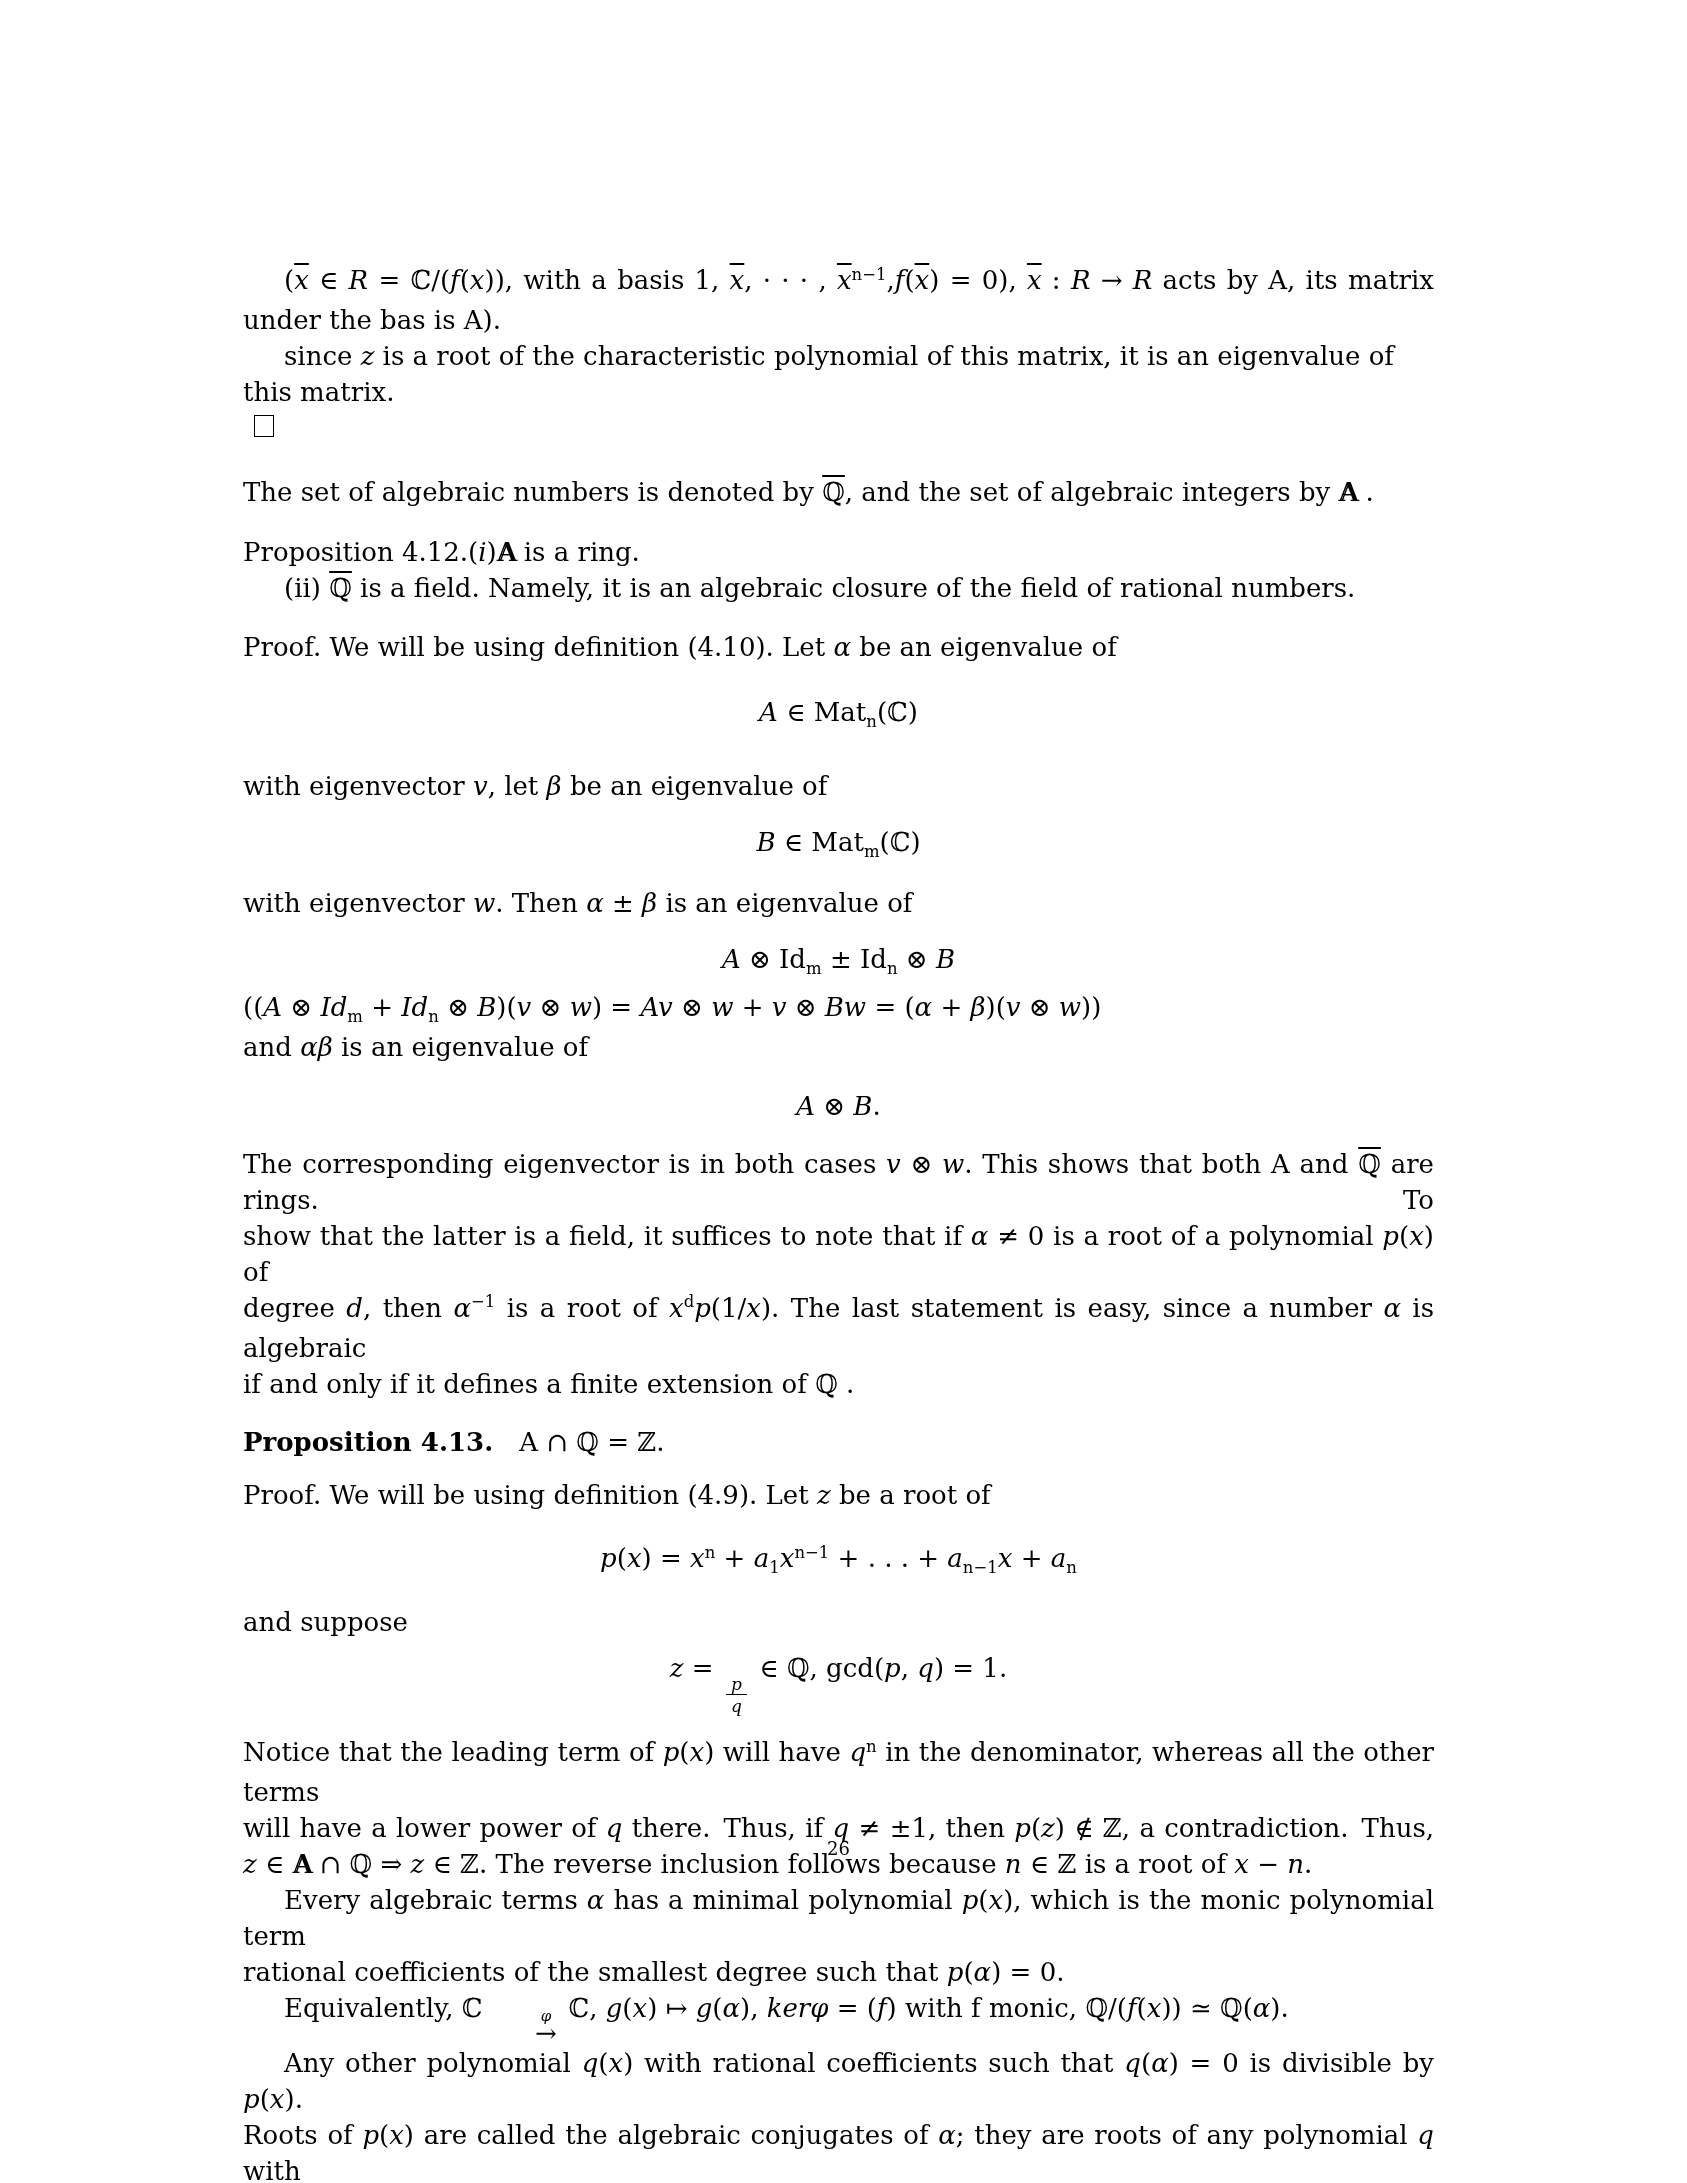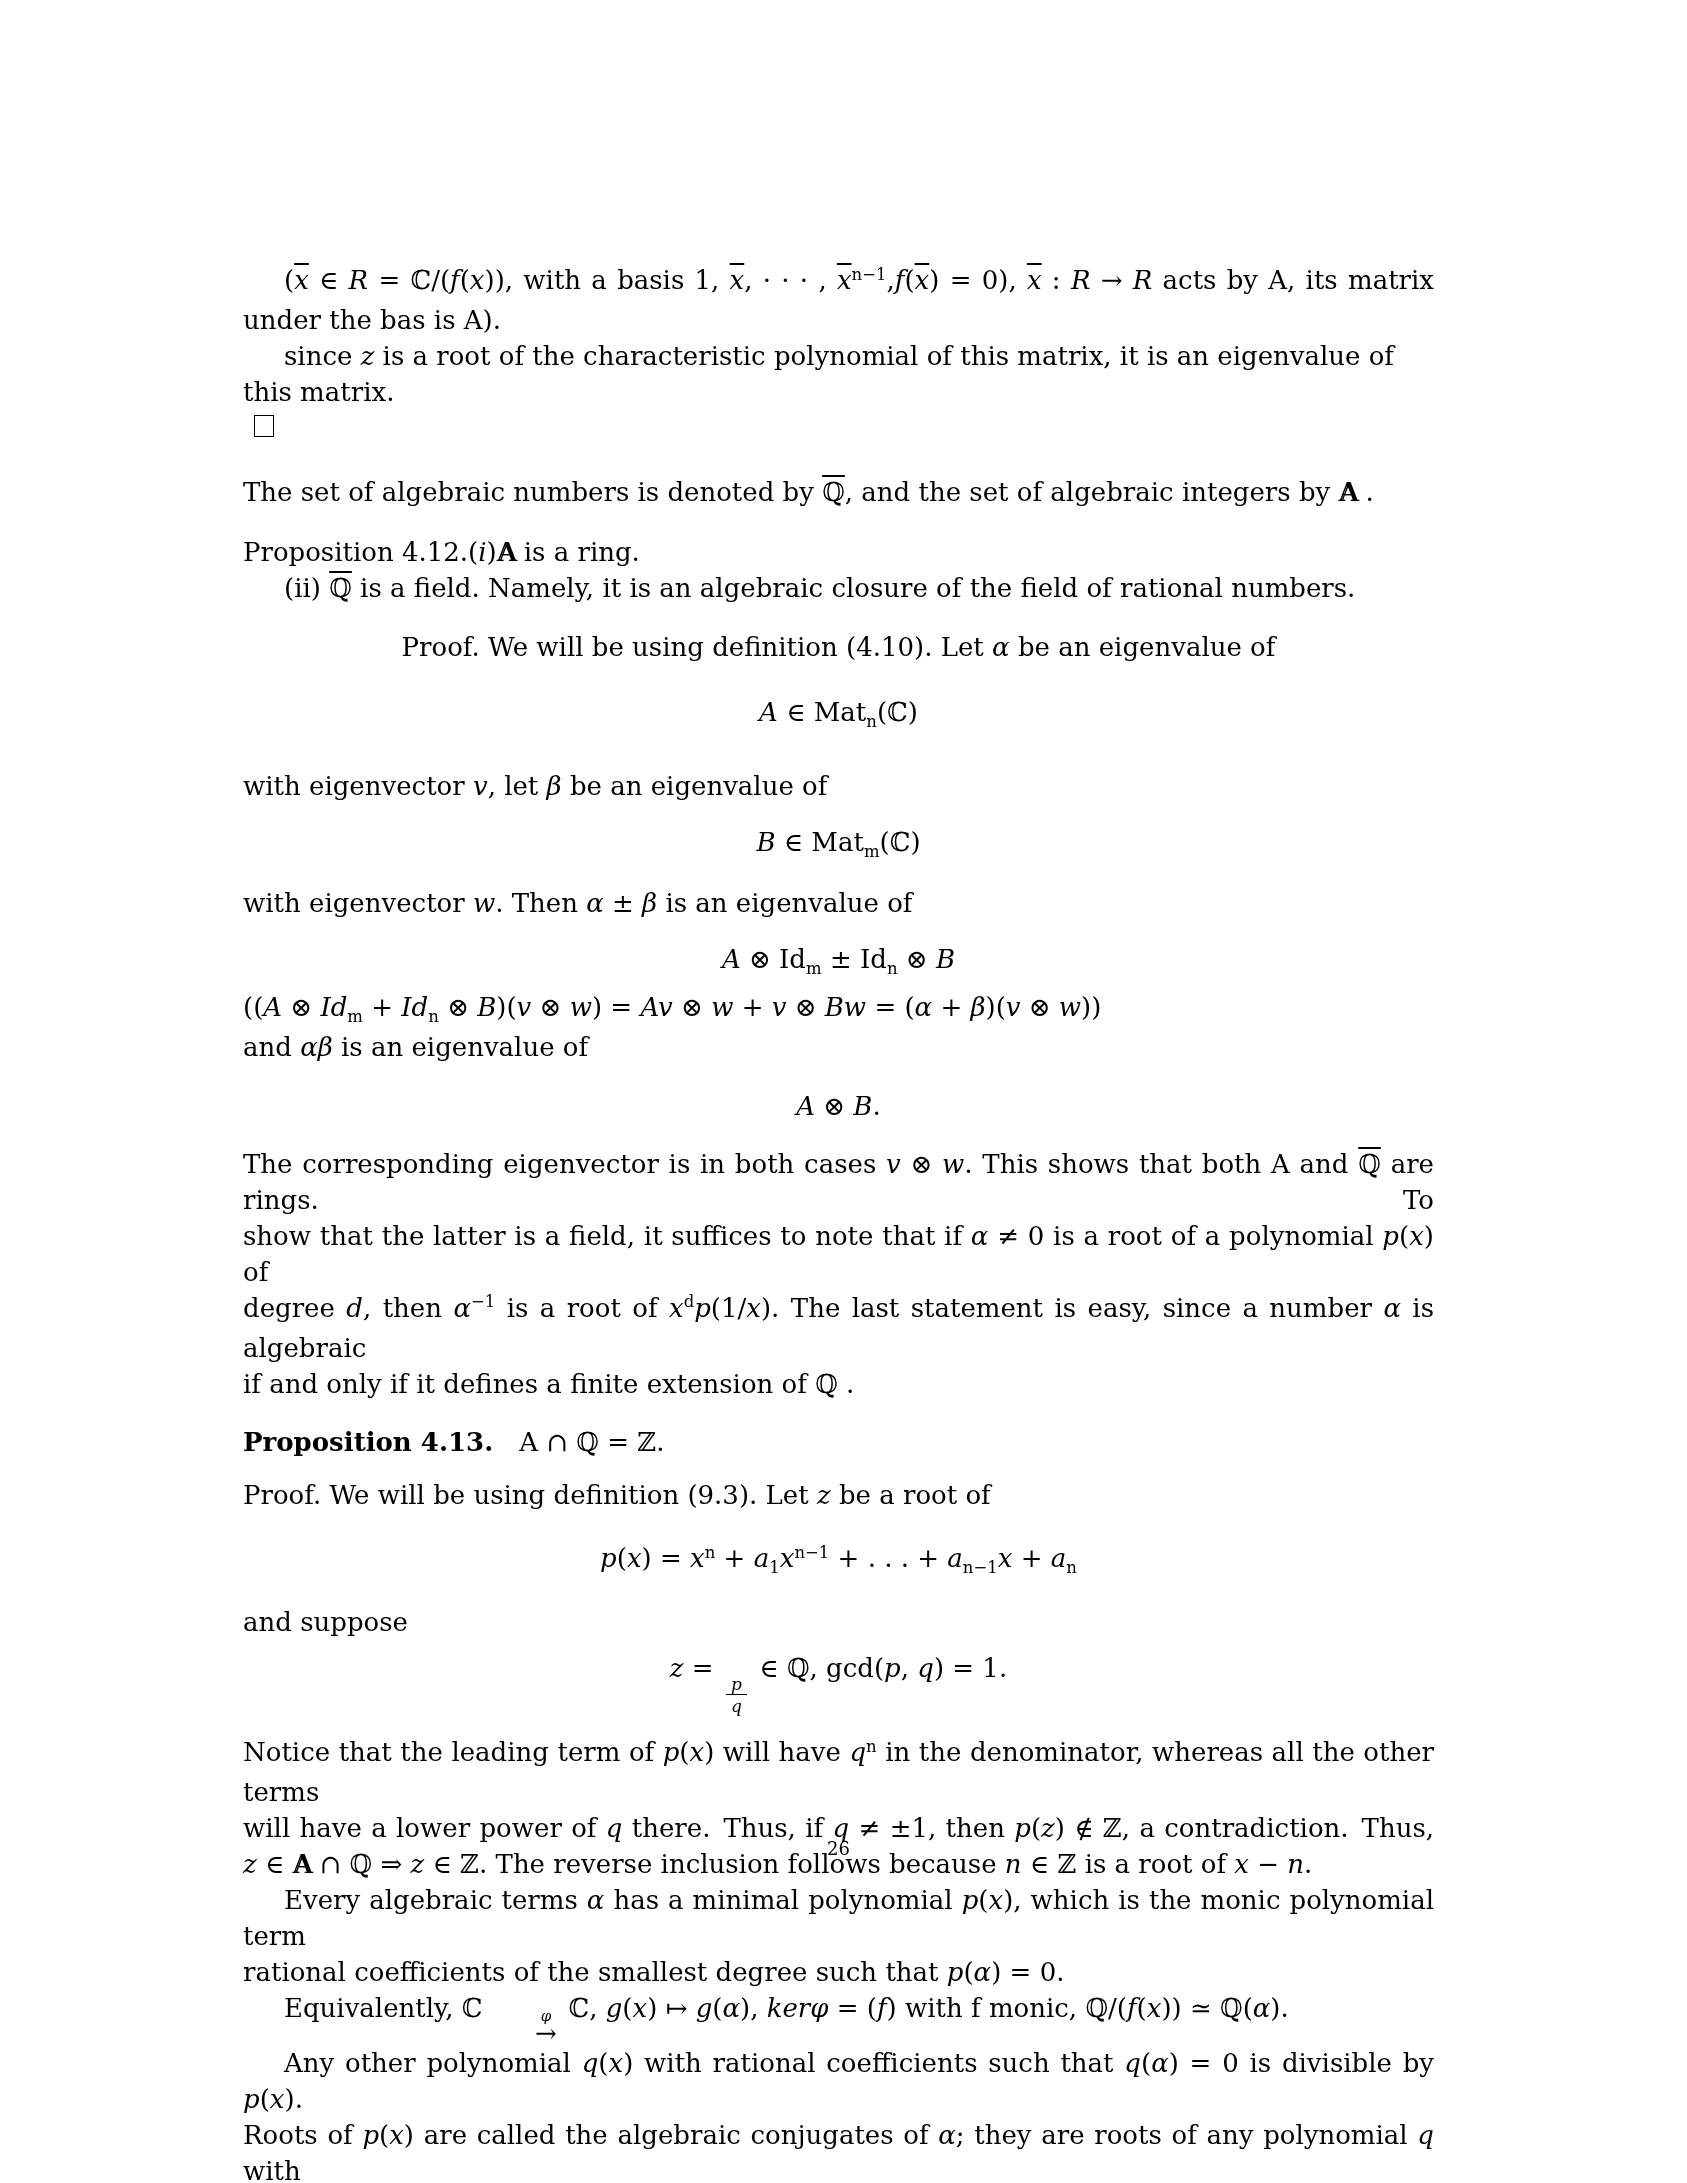--- a/index.html
+++ b/index.html
@@ -50,35 +50,35 @@
 
 <div class="page">
   <div class="content">
       <div class="line j ind"><span class="sg-r">(</span><span class="sg-iov">x</span><span class="sg-r"> ∈ </span><span class="sg-i">R</span><span class="sg-r"> = ℂ/(</span><span class="sg-i">f</span><span class="sg-r">(</span><span class="sg-i">x</span><span class="sg-r">)), with a basis 1, </span><span class="sg-iov">x</span><span class="sg-r">, · · · , </span><span class="sg-iov">x</span><span class="sg-isup">n−1</span><span class="sg-r">,</span><span class="sg-i">f</span><span class="sg-r">(</span><span class="sg-iov">x</span><span class="sg-r">) = 0), </span><span class="sg-iov">x</span><span class="sg-r"> : </span><span class="sg-i">R</span><span class="sg-r"> → </span><span class="sg-i">R</span><span class="sg-r"> acts by A, its matrix</span></div>
       <div class="line"><span class="sg-r">under the bas is A).</span></div>
       <div class="line ind"><span class="sg-r">since </span><span class="sg-i">z</span><span class="sg-r"> is a root of the characteristic polynomial of this matrix, it is an eigenvalue of this matrix.</span></div>
       <div class="line"><span class="qed"></span></div>
       <div class="line" style="margin-top: 28.4px;"><span class="sg-r">The set of algebraic numbers is denoted by </span><span class="sg-ov">ℚ</span><span class="sg-r">, and the set of algebraic integers by </span><span class="sg-bb" data-ch="A">A</span><span class="sg-r"> .</span></div>
       <div class="line" style="margin-top: 24px;"><span class="sg-r">Proposition 4.12.(</span><span class="sg-i">i</span><span class="sg-r">)</span><span class="sg-bb" data-ch="A">A</span><span class="sg-r"> is a ring.</span></div>
       <div class="line ind"><span class="sg-r">(ii) </span><span class="sg-ov">ℚ</span><span class="sg-r"> is a field. Namely, it is an algebraic closure of the field of rational numbers.</span></div>
-      <div class="line" style="margin-top: 22.5px; text-align: center;"><span class="sg-r">Proof. We will be using definition (4.10). Let </span><span class="sg-i">α</span><span class="sg-r"> be an eigenvalue of</span></div>
+      <div class="line" style="margin-top: 22.5px;"><span class="sg-r">Proof. We will be using definition (4.10). Let </span><span class="sg-i">α</span><span class="sg-r"> be an eigenvalue of</span></div>
       <div class="disp" style="margin-top: 29px;"><span class="sg-cal">A</span><span class="sg-r"> ∈ Mat</span><span class="sg-isub">n</span><span class="sg-r">(ℂ)</span></div>
       <div class="line" style="margin-top: 34px;"><span class="sg-r">with eigenvector </span><span class="sg-i">v</span><span class="sg-r">, let </span><span class="sg-i">β</span><span class="sg-r"> be an eigenvalue of</span></div>
       <div class="disp" style="margin-top: 20.5px;"><span class="sg-cal">B</span><span class="sg-r"> ∈ Mat</span><span class="sg-isub">m</span><span class="sg-r">(ℂ)</span></div>
       <div class="line" style="margin-top: 20.5px;"><span class="sg-r">with eigenvector </span><span class="sg-i">w</span><span class="sg-r">. Then </span><span class="sg-i">α</span><span class="sg-r"> ± </span><span class="sg-i">β</span><span class="sg-r"> is an eigenvalue of</span></div>
       <div class="disp" style="margin-top: 20.5px;"><span class="sg-cal">A</span><span class="sg-r"> ⊗ Id</span><span class="sg-isub">m</span><span class="sg-r"> ± Id</span><span class="sg-isub">n</span><span class="sg-r"> ⊗ </span><span class="sg-cal">B</span></div>
       <div class="line" style="margin-top: 7.3px;"><span class="sg-r">((</span><span class="sg-i">A</span><span class="sg-r"> ⊗ </span><span class="sg-i">Id</span><span class="sg-isub">m</span><span class="sg-r"> + </span><span class="sg-i">Id</span><span class="sg-isub">n</span><span class="sg-r"> ⊗ </span><span class="sg-i">B</span><span class="sg-r">)(</span><span class="sg-i">v</span><span class="sg-r"> ⊗ </span><span class="sg-i">w</span><span class="sg-r">) = </span><span class="sg-i">Av</span><span class="sg-r"> ⊗ </span><span class="sg-i">w</span><span class="sg-r"> + </span><span class="sg-i">v</span><span class="sg-r"> ⊗ </span><span class="sg-i">Bw</span><span class="sg-r"> = (</span><span class="sg-i">α</span><span class="sg-r"> + </span><span class="sg-i">β</span><span class="sg-r">)(</span><span class="sg-i">v</span><span class="sg-r"> ⊗ </span><span class="sg-i">w</span><span class="sg-r">))</span></div>
       <div class="line"><span class="sg-r">and </span><span class="sg-i">αβ</span><span class="sg-r"> is an eigenvalue of</span></div>
       <div class="disp" style="margin-top: 23px;"><span class="sg-cal">A</span><span class="sg-r"> ⊗ </span><span class="sg-cal">B</span><span class="sg-r">.</span></div>
       <div class="line j" style="margin-top: 22px;"><span class="sg-r">The corresponding eigenvector is in both cases </span><span class="sg-i">v</span><span class="sg-r"> ⊗ </span><span class="sg-i">w</span><span class="sg-r">. This shows that both A and </span><span class="sg-ov">ℚ</span><span class="sg-r"> are rings. To</span></div>
       <div class="line j"><span class="sg-r">show that the latter is a field, it suffices to note that if </span><span class="sg-i">α</span><span class="sg-r"> ≠ 0 is a root of a polynomial </span><span class="sg-i">p</span><span class="sg-r">(</span><span class="sg-i">x</span><span class="sg-r">) of</span></div>
       <div class="line j"><span class="sg-r">degree </span><span class="sg-i">d</span><span class="sg-r">, then </span><span class="sg-i">α</span><span class="sg-isup">−1</span><span class="sg-r"> is a root of </span><span class="sg-i">x</span><span class="sg-isup">d</span><span class="sg-i">p</span><span class="sg-r">(1/</span><span class="sg-i">x</span><span class="sg-r">). The last statement is easy, since a number </span><span class="sg-i">α</span><span class="sg-r"> is algebraic</span></div>
       <div class="line"><span class="sg-r">if and only if it defines a finite extension of ℚ .</span></div>
       <div class="line" style="margin-top: 22.5px;"><span class="sg-b">Proposition 4.13.</span><span class="sg-r"> A ∩ ℚ = ℤ.</span></div>
-      <div class="line" style="margin-top: 17px;"><span class="sg-r">Proof. We will be using definition (9.3). Let </span><span class="sg-i">z</span><span class="sg-r"> be a root of</span></div>
+      <div class="line" style="margin-top: 17px;"><span class="sg-r">Proof. We will be using definition (4.9). Let </span><span class="sg-i">z</span><span class="sg-r"> be a root of</span></div>
       <div class="disp" style="margin-top: 27px;"><span class="sg-i">p</span><span class="sg-r">(</span><span class="sg-i">x</span><span class="sg-r">) = </span><span class="sg-i">x</span><span class="sg-isup">n</span><span class="sg-r"> + </span><span class="sg-i">a</span><span class="sg-sub">1</span><span class="sg-i">x</span><span class="sg-isup">n−1</span><span class="sg-r"> + . . . + </span><span class="sg-i">a</span><span class="sg-isub">n−1</span><span class="sg-i">x</span><span class="sg-r"> + </span><span class="sg-i">a</span><span class="sg-isub">n</span></div>
       <div class="line" style="margin-top: 24px;"><span class="sg-r">and suppose</span></div>
       <div class="disp" style="margin-top: 10px;"><span class="sg-i">z</span><span class="sg-r"> = </span><span class="frac">
           <span class="fn">p</span>
           <span class="fd">q</span>
         </span><span class="sg-r"> ∈ ℚ, gcd(</span><span class="sg-i">p</span><span class="sg-r">, </span><span class="sg-i">q</span><span class="sg-r">) = 1.</span></div>
       <div class="line j" style="margin-top: 16.5px;"><span class="sg-r">Notice that the leading term of </span><span class="sg-i">p</span><span class="sg-r">(</span><span class="sg-i">x</span><span class="sg-r">) will have </span><span class="sg-i">q</span><span class="sg-isup">n</span><span class="sg-r"> in the denominator, whereas all the other terms</span></div>
       <div class="line j"><span class="sg-r">will have a lower power of </span><span class="sg-i">q</span><span class="sg-r"> there. Thus, if </span><span class="sg-i">q</span><span class="sg-r"> ≠ ±1, then </span><span class="sg-i">p</span><span class="sg-r">(</span><span class="sg-i">z</span><span class="sg-r">) ∉ ℤ, a contradiction. Thus,</span></div>
       <div class="line"><span class="sg-i">z</span><span class="sg-r"> ∈ </span><span class="sg-bb" data-ch="A">A</span><span class="sg-r"> ∩ ℚ ⇒ </span><span class="sg-i">z</span><span class="sg-r"> ∈ ℤ. The reverse inclusion follows because </span><span class="sg-i">n</span><span class="sg-r"> ∈ ℤ is a root of </span><span class="sg-i">x</span><span class="sg-r"> − </span><span class="sg-i">n</span><span class="sg-r">.</span></div>
       <div class="line j ind"><span class="sg-r">Every algebraic terms </span><span class="sg-i">α</span><span class="sg-r"> has a minimal polynomial </span><span class="sg-i">p</span><span class="sg-r">(</span><span class="sg-i">x</span><span class="sg-r">), which is the monic polynomial term</span></div>

